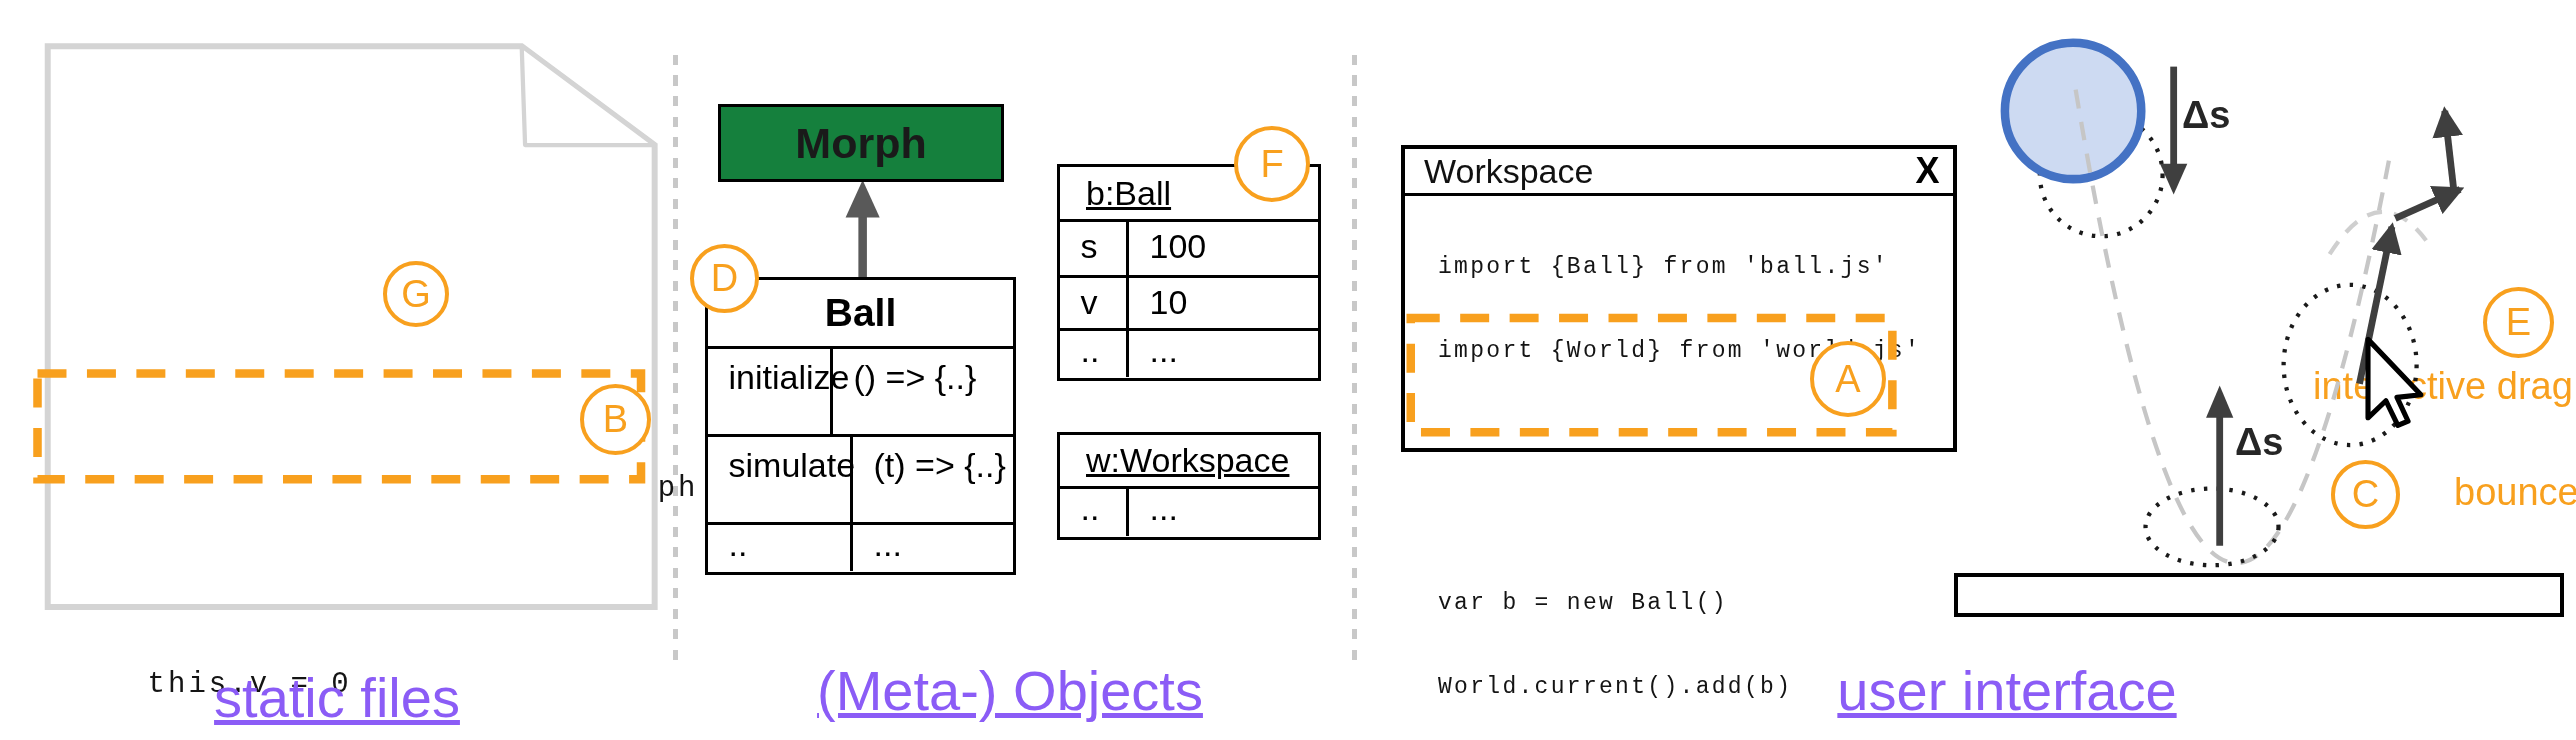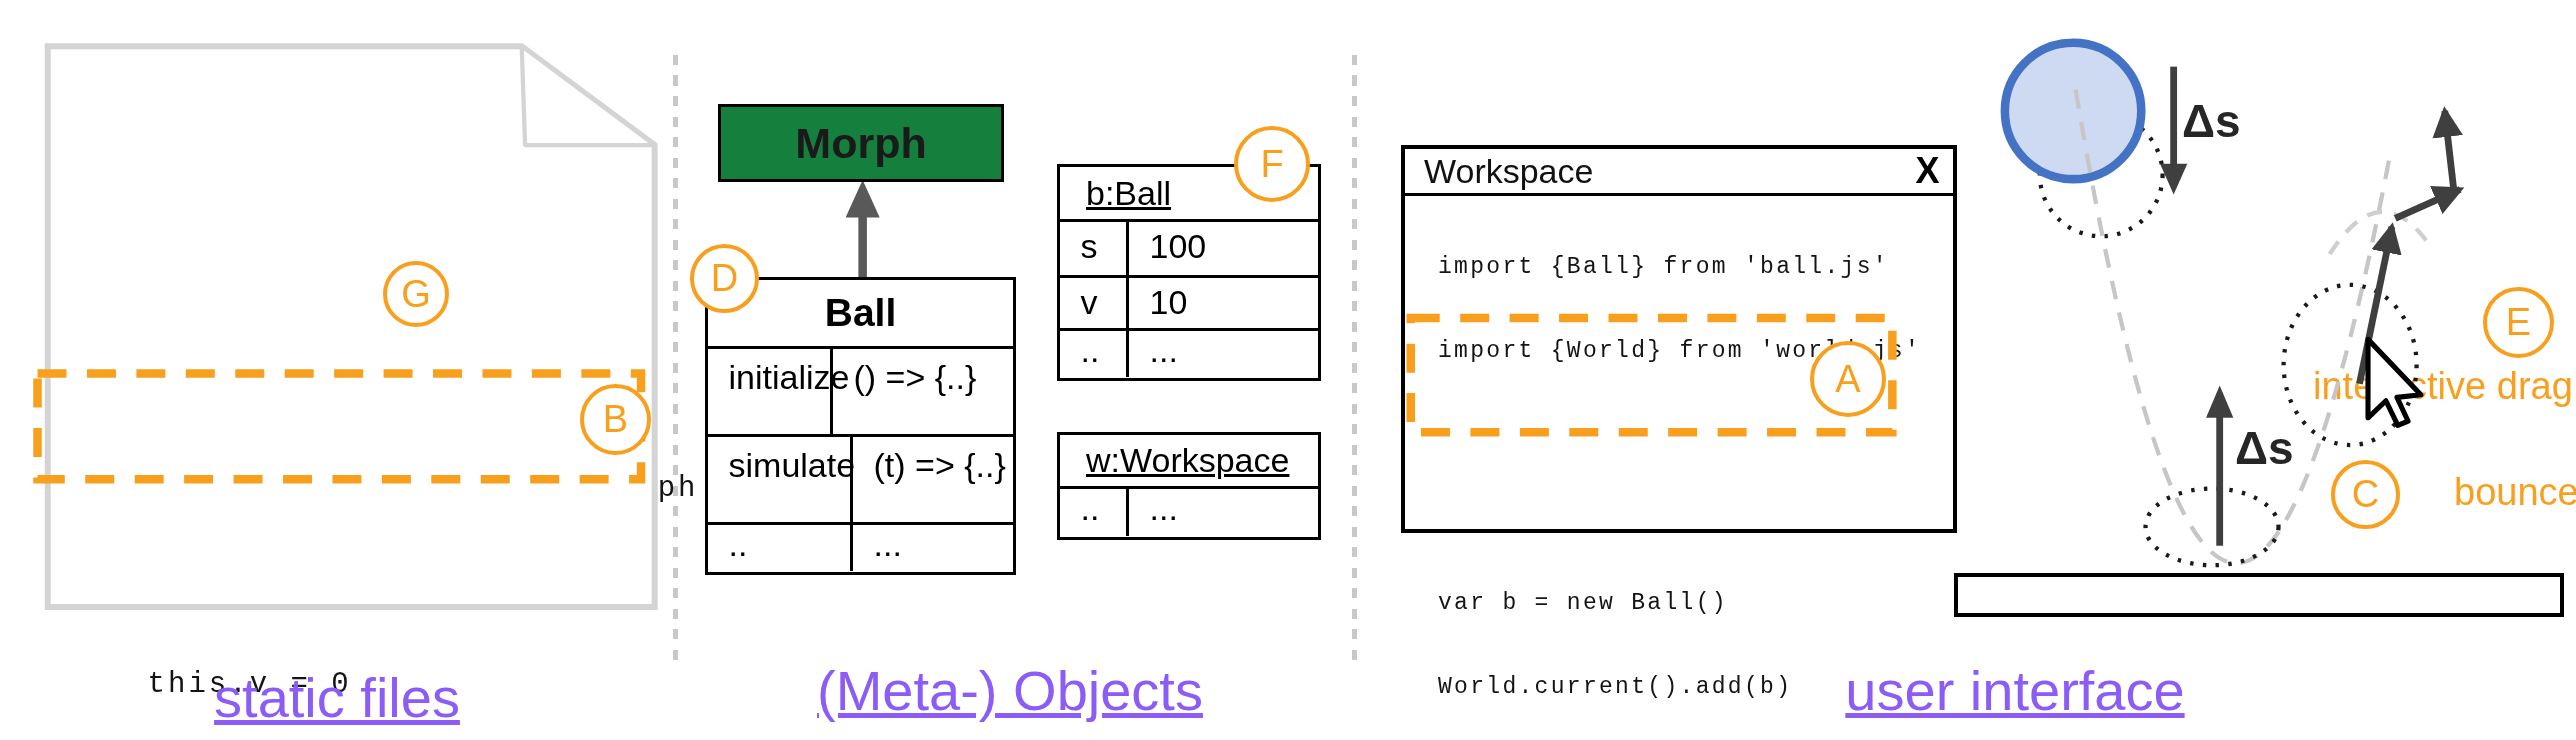--- a/index.html
+++ b/index.html
@@ -21,29 +21,29 @@
   #morph-box{left:718px;top:104px;width:286px;height:78px;display:flex;align-items:center;justify-content:center;
              font-size:43px;font-weight:bold;color:#1a1a1a;}
   .tbl{position:absolute;background:#fff;border:3.4px solid #000;box-sizing:border-box;z-index:2;font-size:34px;color:#000;}
   .tbl .hdr{display:flex;align-items:center;padding-left:26px;box-sizing:border-box;}
   .tbl .hdr.center{justify-content:center;padding-left:0;font-weight:bold;font-size:39px;}
   .tbl .hdr .u{text-decoration:underline;}
   .trow{display:flex;border-top:3.4px solid #000;box-sizing:border-box;}
   .tcell{box-sizing:border-box;padding-left:20.5px;padding-top:8.5px;}
   .tcell.r{border-left:3.4px solid #000;flex:1;}
   
-  #ws-window{left:1401px;top:145px;width:556px;height:388px;border:4.3px solid #000;background:#fff;
+  #ws-window{left:1401px;top:145px;width:556px;height:307px;border:4.3px solid #000;background:#fff;
              box-sizing:border-box;position:absolute;z-index:2;}
   #ws-titlebar{height:44px;border-bottom:3.4px solid #000;position:relative;display:flex;align-items:center;}
   #ws-title{font-size:34px;color:#111;padding-left:19px;}
   #ws-close{position:absolute;right:13.6px;top:0;height:44px;display:flex;align-items:center;
             font-size:36px;font-weight:bold;color:#000;cursor:pointer;}
   #ws-code{left:1438px;top:199px;font-size:23px;letter-spacing:2.3px;z-index:3;}
   
-  .ds-label{position:absolute;font-size:46px;font-weight:600;color:#262626;}
+  .ds-label{position:absolute;font-size:38px;font-weight:600;color:#262626;}
   .orange-label{position:absolute;font-size:38px;color:#F8A01E;white-space:nowrap;}
   
   #ground{position:absolute;left:1954px;top:573px;width:610px;height:44px;border:4.3px solid #000;
           background:#fff;box-sizing:border-box;z-index:2;}
   
   .divider{position:absolute;top:55px;width:5.1px;height:614px;
            background:repeating-linear-gradient(to bottom,#C8C8C8 0 10.2px,transparent 10.2px 20.5px);}
 </style>
 </head>
 <body>
@@ -195,16 +195,16 @@
   <div class="badge" style="left:383px;top:261px;width:58px;height:58px;">G</div>
   <div class="badge" style="left:580px;top:384px;width:63px;height:63px;">B</div>
   <div class="badge" style="left:690px;top:244px;width:61px;height:61px;">D</div>
   <div class="badge" style="left:1234px;top:126px;width:68px;height:68px;">F</div>
   <div class="badge" style="left:1810px;top:341px;width:68px;height:68px;">A</div>
   <div class="badge" style="left:2331px;top:460px;width:61px;height:61px;">C</div>
   <div class="badge" style="left:2483px;top:287px;width:63px;height:63px;">E</div>
 
   <div class="sec-label" style="left:337px;top:665px;">static files</div>
   <div class="sec-label" style="left:1010px;top:658px;">(Meta-) Objects</div>
-  <div class="sec-label" style="left:2007px;top:658px;margin-left:8px;">user interface</div>
+  <div class="sec-label" style="left:2007px;top:658px;">user interface</div>
 
 </div>
 
 
 </body></html>

